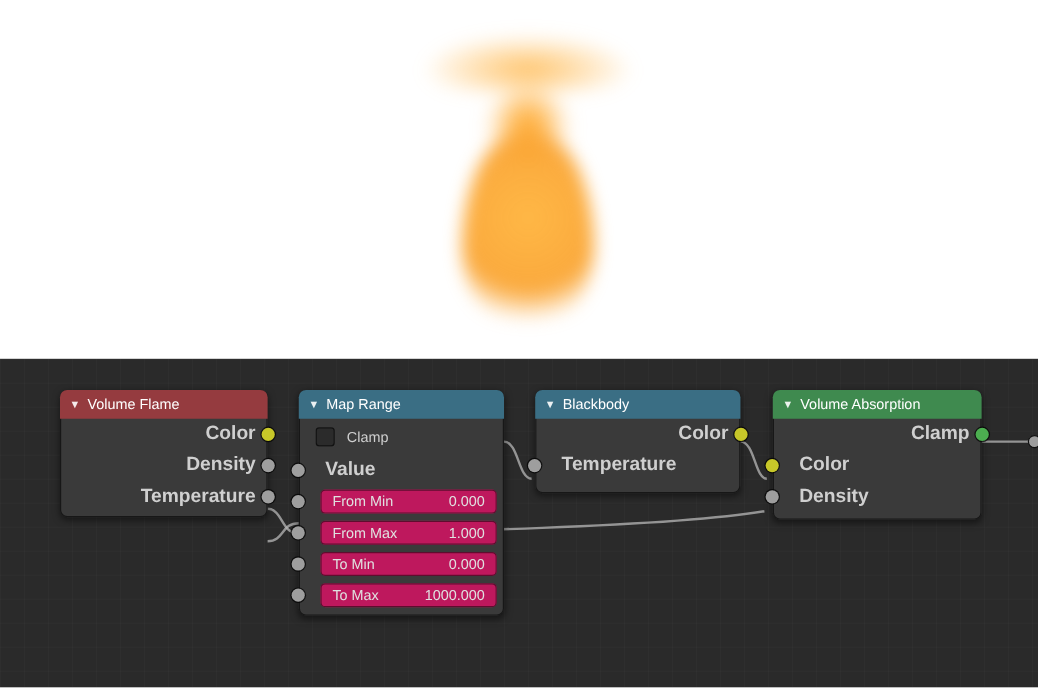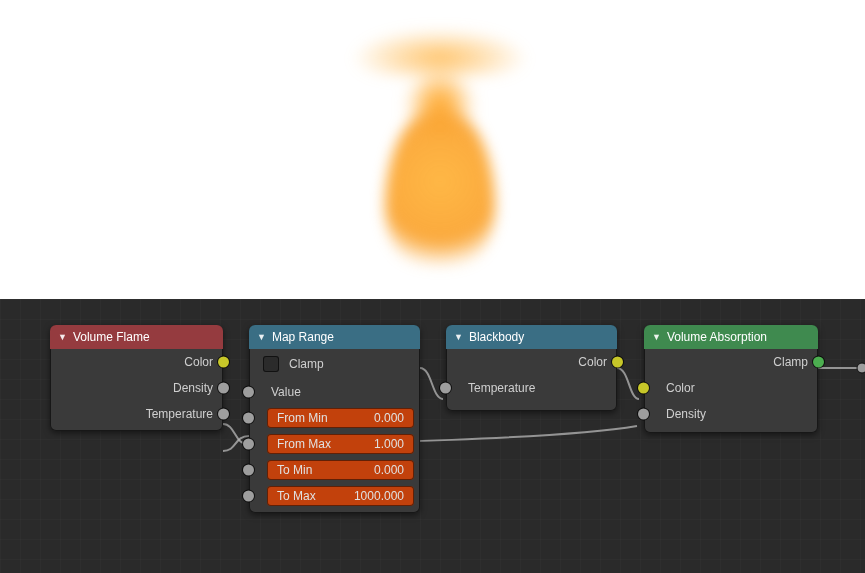--- a/index.html
+++ b/index.html
@@ -22,35 +22,35 @@
     background-size: 20px 20px;
   }
 
   .node { position: absolute; border-radius: 6px; box-shadow: 0 2px 6px rgba(0,0,0,0.5), inset 0 0 0 1px rgba(0,0,0,0.6); background:#3a3a3a; color:#cfcfcf; }
   .node-header { height: 24px; display:flex; align-items:center; padding:0 8px; border-radius:6px 6px 0 0; color:#fff; font-size:12px; }
   .node-header .tri { margin-right:6px; font-size:9px; opacity:.9; }
   .hdr-red  { background:#953b3f; }
   .hdr-blue { background:#3a6e84; }
   .hdr-green{ background:#3f8a4f; }
 
-  .row { height: 26px; display:flex; align-items:center; padding:0 10px; position:relative; font-size:12px; }
+  .row { height: 26px; display:flex; align-items:center; padding:0 10px; position:relative; font-size:16px;font-weight:bold; }
   .row.right { justify-content:flex-end; }
   .row.left  { justify-content:flex-start; padding-left:22px; }
   .row.input-socket::before,
   .row.output-socket::after {
     content:""; position:absolute; top:50%; width:11px; height:11px; border-radius:50%; transform:translateY(-50%); box-shadow:0 0 0 1px rgba(0,0,0,0.7);
   }
   .row.input-socket::before { left:-6px; }
   .row.output-socket::after { right:-6px; }
   .sock-grey::before,.sock-grey::after  { background:#9e9e9e; }
   .sock-yellow::before,.sock-yellow::after{ background:#c7c729; }
   .sock-green::before,.sock-green::after { background:#4cae50; }
 
   .field-row { height:26px; display:flex; align-items:center; padding:0 6px; }
-  .field { flex:1; height:20px; background:#c2410c; border-radius:4px; display:flex; align-items:center; justify-content:space-between; padding:0 10px; color:#e0e0e0; box-shadow:inset 0 0 0 1px rgba(0,0,0,0.5); }
+  .field { flex:1; height:20px; background:#be185d; border-radius:4px; display:flex; align-items:center; justify-content:space-between; padding:0 10px; color:#e0e0e0; box-shadow:inset 0 0 0 1px rgba(0,0,0,0.5); }
   .field-left { position:relative; padding-left:18px; }
   .field-left::before{ content:""; position:absolute; left:-6px; top:50%; width:11px; height:11px; border-radius:50%; background:#9e9e9e; transform:translateY(-50%); box-shadow:0 0 0 1px rgba(0,0,0,0.7); }
 
   .checkbox-row { height:30px; display:flex; align-items:center; padding:0 14px 0 14px; }
   .chk { width:16px; height:16px; border-radius:3px; background:#2b2b2b; box-shadow:inset 0 0 0 1px rgba(0,0,0,0.6); margin-right:10px; }
 
   svg.links { position:absolute; left:0; top:0; width:865px; height:274px; pointer-events:none; }
   svg.links path { stroke:#b8b8b8; stroke-width:2; fill:none; opacity:.75; }
   .endpoint { fill:#9e9e9e; stroke:#111; stroke-width:1; }
 </style>

